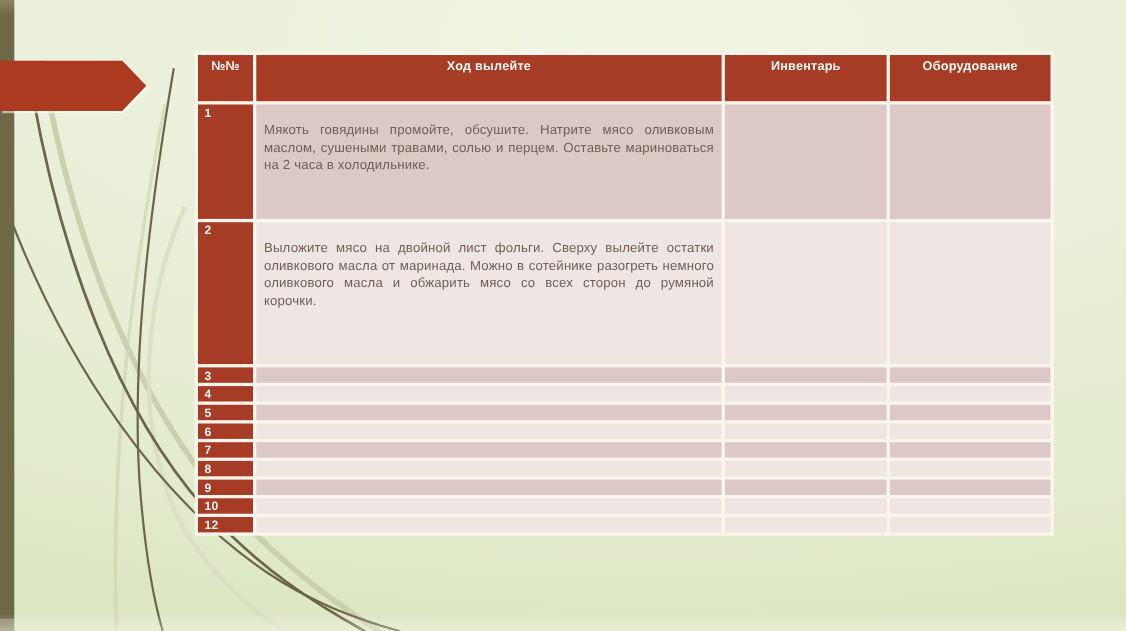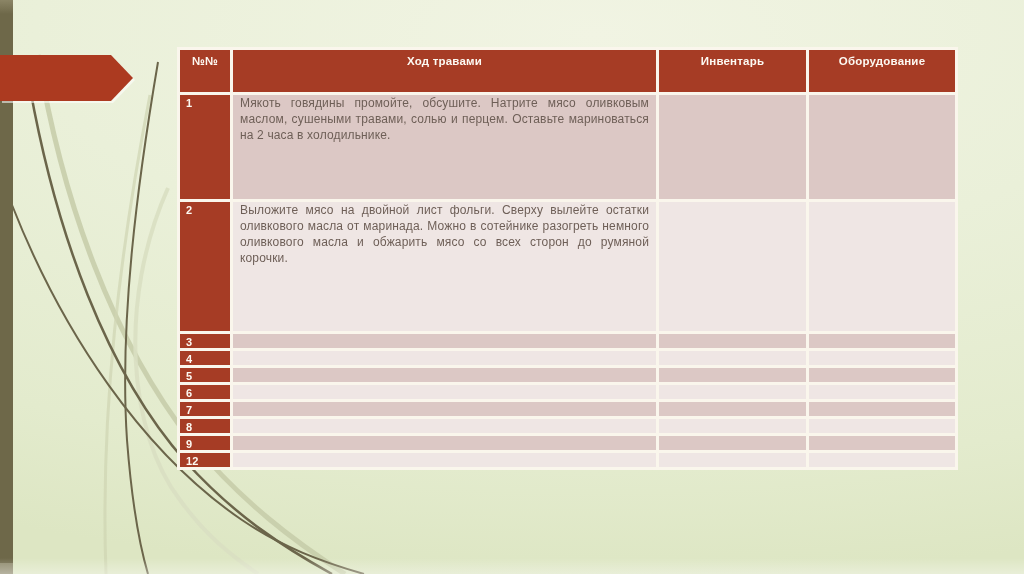--- a/index.html
+++ b/index.html
@@ -32,21 +32,21 @@
     text-align:center;padding:5px 2px 0 2px;height:37px;letter-spacing:.2px;
   }
   td.num{
     background:#a63c25;color:#fdf9f2;font-weight:bold;font-size:11px;
     text-align:left;padding:2px 0 0 6px;letter-spacing:.2px;
   }
   td.work-cell,td.inv-cell,td.eq-cell{
     font-size:12px;color:#6e5f57;line-height:16px;letter-spacing:.15px;
     padding:2px 7px 0 7px;
   }
-  td.work-cell.long{text-align:justify;padding-top:0;}
+  td.work-cell.long{text-align:justify;padding-top:15px;}
   tr.band-dark td.work-cell, tr.band-dark td.inv-cell, tr.band-dark td.eq-cell{background:#dcc8c5;}
   tr.band-light td.work-cell, tr.band-light td.inv-cell, tr.band-light td.eq-cell{background:#efe6e4;}
 </style>
 </head>
 <body>
 
 <div class="slide">
 
   <svg class="curves" width="420" height="574" viewBox="0 0 420 574" aria-hidden="true">
     <path d="M 38,55 C 62,200 112,340 192,442 C 242,502 295,542 345,574" fill="none" stroke="#c6cba8" stroke-width="5" opacity="0.85"></path>
@@ -68,21 +68,21 @@
     <table class="work">
       <colgroup>
         <col style="width:50px">
           <col style="width:423px">
           <col style="width:147px">
           <col style="width:146px">
       </colgroup>
       <thead>
         <tr>
           <th>№№</th>
-          <th>Ход травами</th>
+          <th>Ход вылейте</th>
           <th>Инвентарь</th>
           <th>Оборудование</th>
         </tr>
       </thead>
       <tbody id="rows">
           <tr class="band-dark" style="height: 104px;">
     <td class="num">1</td>
     <td class="work-cell long">Мякоть говядины промойте, обсушите. Натрите мясо оливковым маслом, сушеными травами, солью и перцем. Оставьте мариноваться на 2 часа в холодильнике.</td>
     <td class="inv-cell"></td>
     <td class="eq-cell"></td>
@@ -129,20 +129,26 @@
     <td class="inv-cell"></td>
     <td class="eq-cell"></td>
   </tr>
           <tr class="band-dark" style="height: 13px;">
     <td class="num">9</td>
     <td class="work-cell"></td>
     <td class="inv-cell"></td>
     <td class="eq-cell"></td>
   </tr>
           <tr class="band-light" style="height: 13px;">
+    <td class="num">10</td>
+    <td class="work-cell"></td>
+    <td class="inv-cell"></td>
+    <td class="eq-cell"></td>
+  </tr>
+          <tr class="band-light" style="height: 13px;">
     <td class="num">12</td>
     <td class="work-cell"></td>
     <td class="inv-cell"></td>
     <td class="eq-cell"></td>
   </tr>
         </tbody>
     </table>
   </div>
 
   <div class="bottom-glow"></div>

